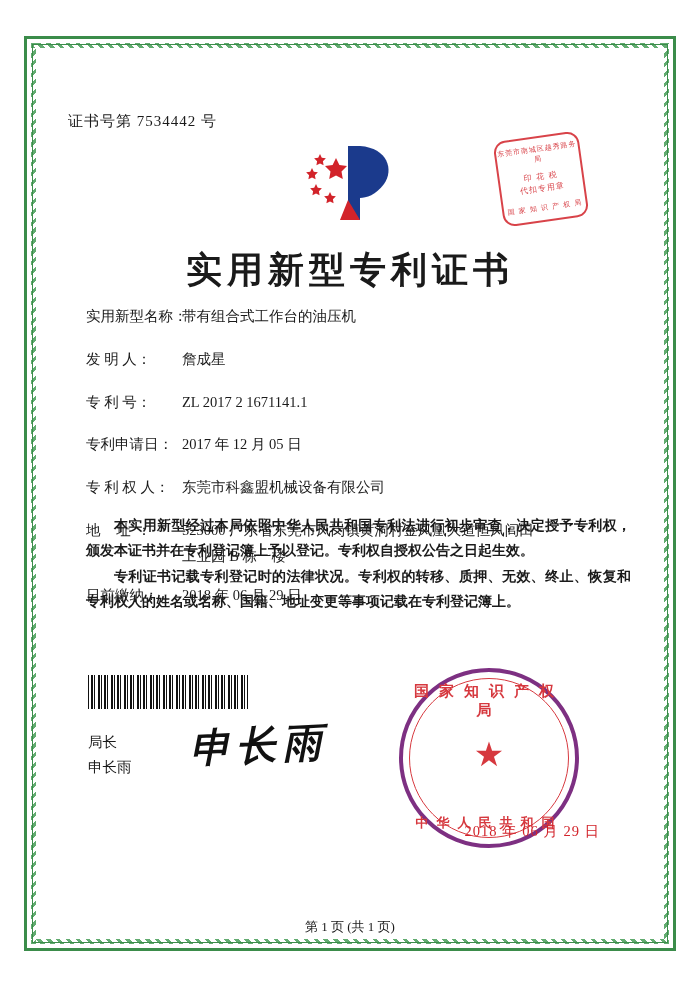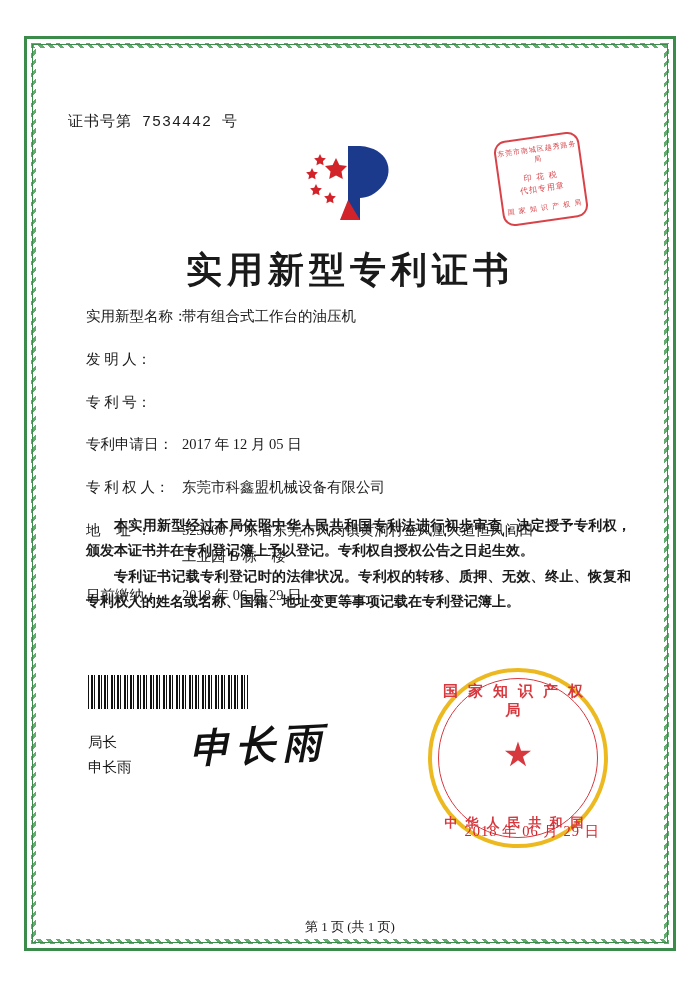--- a/index.html
+++ b/index.html
@@ -68,21 +68,21 @@
     width: 580px;
   }
 
   
   .cert-no {
     position: absolute;
     left: 8px;
     top: 42px;
     font-size: 15px;
     letter-spacing: 1px;
-    font-family: Liberation Mono, monospace;
+    font-family: Liberation Serif, serif;
   }
 
   
   .stamp-top {
     position: absolute;
     right: 56px;
     top: 66px;
     width: 86px;
     height: 86px;
     border: 2px solid #d2232a;
@@ -216,25 +216,25 @@
     font-style: italic;
     font-weight: bold;
     letter-spacing: 6px;
     color: #111;
     transform: rotate(-3deg);
   }
 
   
   .seal {
     position: absolute;
-    right: 32px;
+    right: 61px;
     top: 598px;
     width: 172px;
     height: 172px;
-    border: 4px solid #eab308;
+    border: 4px solid #701a75;
     border-radius: 50%;
     color: #d2232a;
     opacity: .9;
   }
   .seal .seal-inner {
     position: absolute;
     left: 6px; top: 6px; right: 6px; bottom: 6px;
     border: 1px solid #d2232a;
     border-radius: 50%;
   }
@@ -318,24 +318,26 @@
 
     <div class="fields">
 
       <div class="frow">
         <div class="flabel">实用新型名称：</div>
         <div class="fvalue">带有组合式工作台的油压机</div>
       </div>
 
       <div class="frow">
         <div class="flabel">发 明 人：</div>
+        <div class="fvalue">詹成星</div>
       </div>
 
       <div class="frow">
         <div class="flabel">专 利 号：</div>
+        <div class="fvalue">ZL 2017 2 1671141.1</div>
       </div>
 
       <div class="frow">
         <div class="flabel">专利申请日：</div>
         <div class="fvalue">2017 年 12 月 05 日</div>
       </div>
 
       <div class="frow">
         <div class="flabel">专 利 权 人：</div>
         <div class="fvalue">东莞市科鑫盟机械设备有限公司</div>

